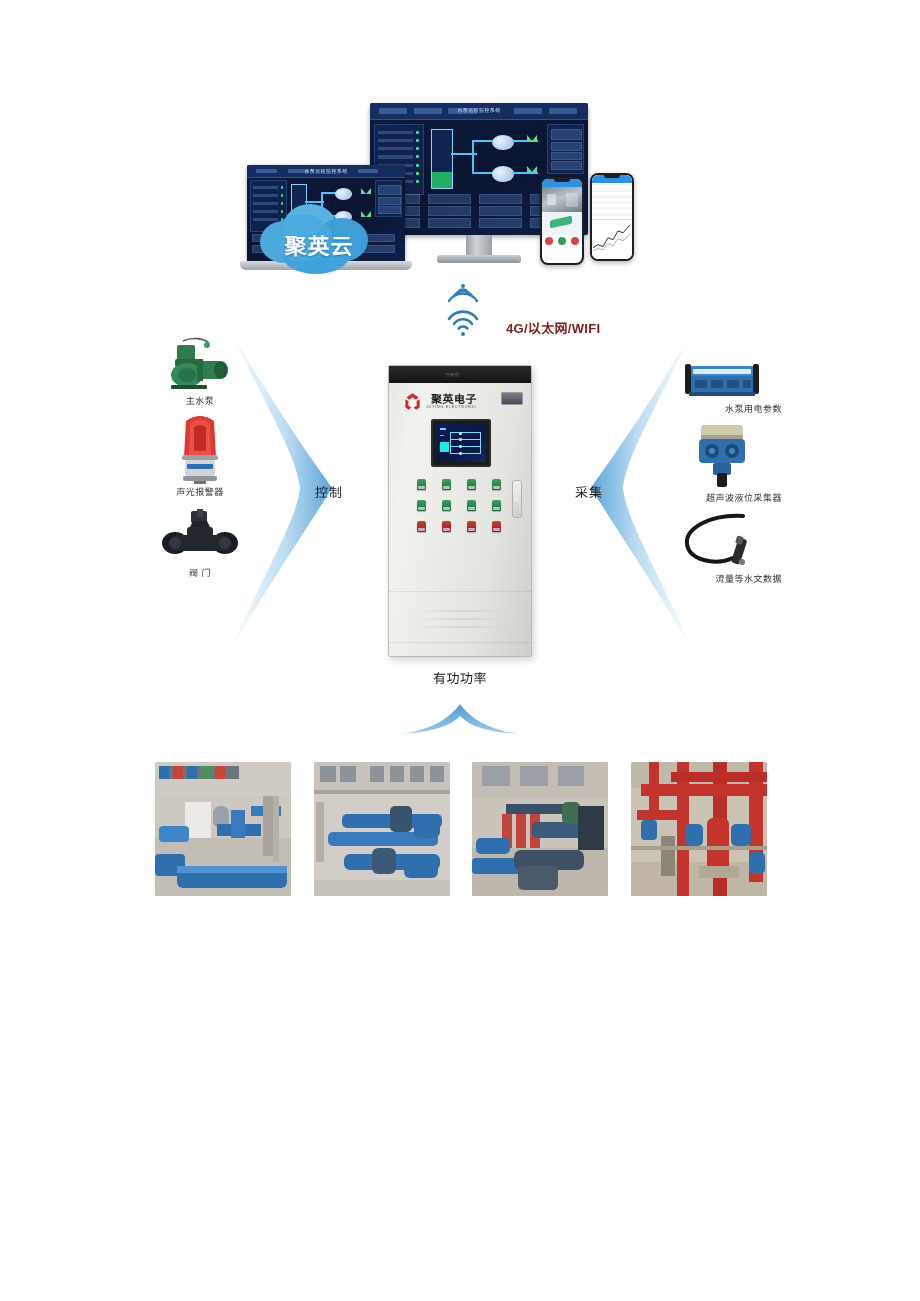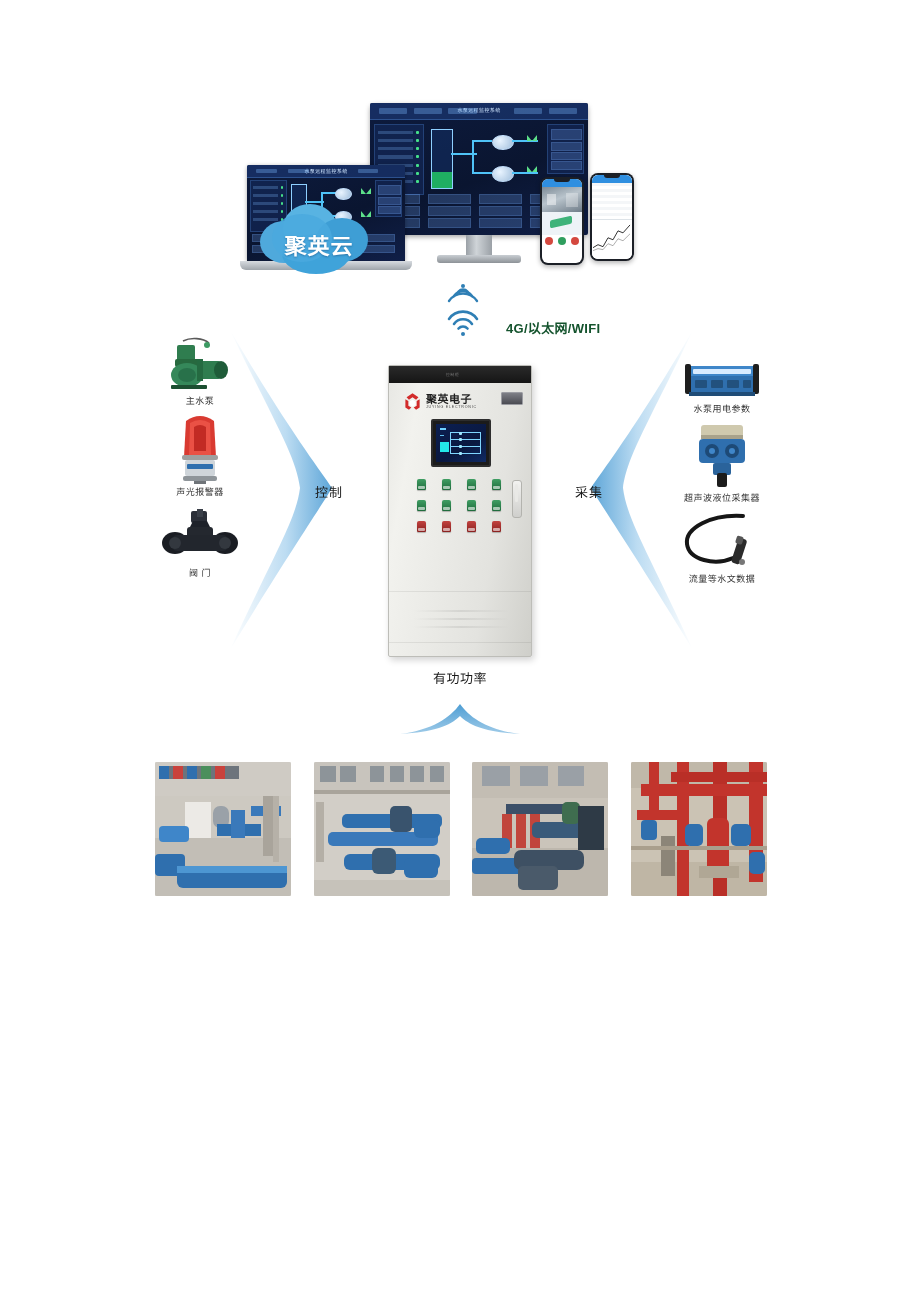--- a/index.html
+++ b/index.html
@@ -82,52 +82,52 @@
     text-shadow:0 1px 2px rgba(10,60,110,.45);
   }
 
   
   .wifi-group{position:absolute;left:438px;top:282px;width:200px;height:62px;}
   .wifi-ico{position:absolute;color:#2f7fb5;}
   .wifi-ico.up{left:8px;top:0;}
   .wifi-ico.down{left:8px;top:28px;}
   .wifi-label{
     position:absolute;left:68px;top:36px;font-size:13px;font-weight:bold;
-    color:#14532d;letter-spacing:.3px;font-family:"Liberation Sans",sans-serif;
+    color:#7f1d1d;letter-spacing:.3px;font-family:"Liberation Sans",sans-serif;
   }
 
   
   .funnel{position:absolute;top:330px;}
   .funnel.left{left:228px;width:110px;height:320px;}
   .funnel.right{left:585px;width:110px;height:320px;}
   .arrow-label{position:absolute;font-size:13px;color:#1a1a1a;font-weight:500;font-family:"Liberation Sans",sans-serif;letter-spacing:1px;}
   .arrow-label.ctrl{left:315px;top:482px;}
   .arrow-label.acq{left:575px;top:482px;}
 
   .up-arrow{position:absolute;left:398px;top:700px;width:124px;height:36px;}
 
   
   .col{position:absolute;width:120px;text-align:center;}
   .col.left-col{left:140px;top:332px;}
-  .col.right-col{left:662px;top:358px;}
+  .col.right-col{left:662px;top:358px;text-align:right;}
   .dev{margin-bottom:6px;}
   .dev-img{height:62px;display:flex;align-items:center;justify-content:center;}
   .dev-cap{font-size:9px;color:#333;margin-top:3px;letter-spacing:.5px;line-height:1.1;}
 
   
   .cabinet{position:absolute;left:388px;top:365px;width:144px;height:292px;}
   .cab-body{
     position:absolute;inset:0;background:linear-gradient(100deg,#e7e7e3 0%,#f2f2ee 18%,#e3e3df 70%,#cfcfca 100%);
     border:1px solid #bdbdb8;border-radius:2px;box-shadow:2px 3px 7px rgba(0,0,0,.18);
   }
   .cab-top{position:absolute;left:0;top:0;width:100%;height:17px;background:linear-gradient(180deg,#2a2a2a,#151515);}
   .cab-top-label{position:absolute;left:40%;top:5px;font-size:4px;color:#6d6d6d;letter-spacing:.5px;}
   .cab-logo{position:absolute;left:14px;top:26px;display:flex;align-items:center;gap:4px;}
   .cab-logo-mark{width:19px;height:19px;flex:0 0 19px;}
-  .cab-logo-text{line-height:1;}
+  .cab-logo-text{line-height:1;text-align:right;}
   .cab-logo-cn{font-size:11px;font-weight:bold;color:#1d1d1d;letter-spacing:.5px;font-family:"DejaVu Sans","Liberation Sans",sans-serif;}
   .cab-logo-en{font-size:3.6px;color:#444;letter-spacing:.8px;margin-top:1px;font-family:"Liberation Sans",sans-serif;}
   .cab-badge{position:absolute;right:8px;top:26px;width:20px;height:11px;background:linear-gradient(180deg,#7e7f86,#4a4b52);border:1px solid #9a9ba1;border-radius:1px;}
   .cab-hmi{
     position:absolute;left:42px;top:53px;width:60px;height:48px;
     background:#1b1b1b;border:2px solid #2d2d2d;border-radius:2px;padding:3px;box-sizing:border-box;
   }
   .hmi-inner{width:100%;height:100%;background:linear-gradient(150deg,#0b1f52,#0a1840 60%,#102a63);position:relative;overflow:hidden;}
   .hmi-line{position:absolute;background:#7fd6ff;height:1px;}
   .hmi-vline{position:absolute;background:#7fd6ff;width:1px;}

